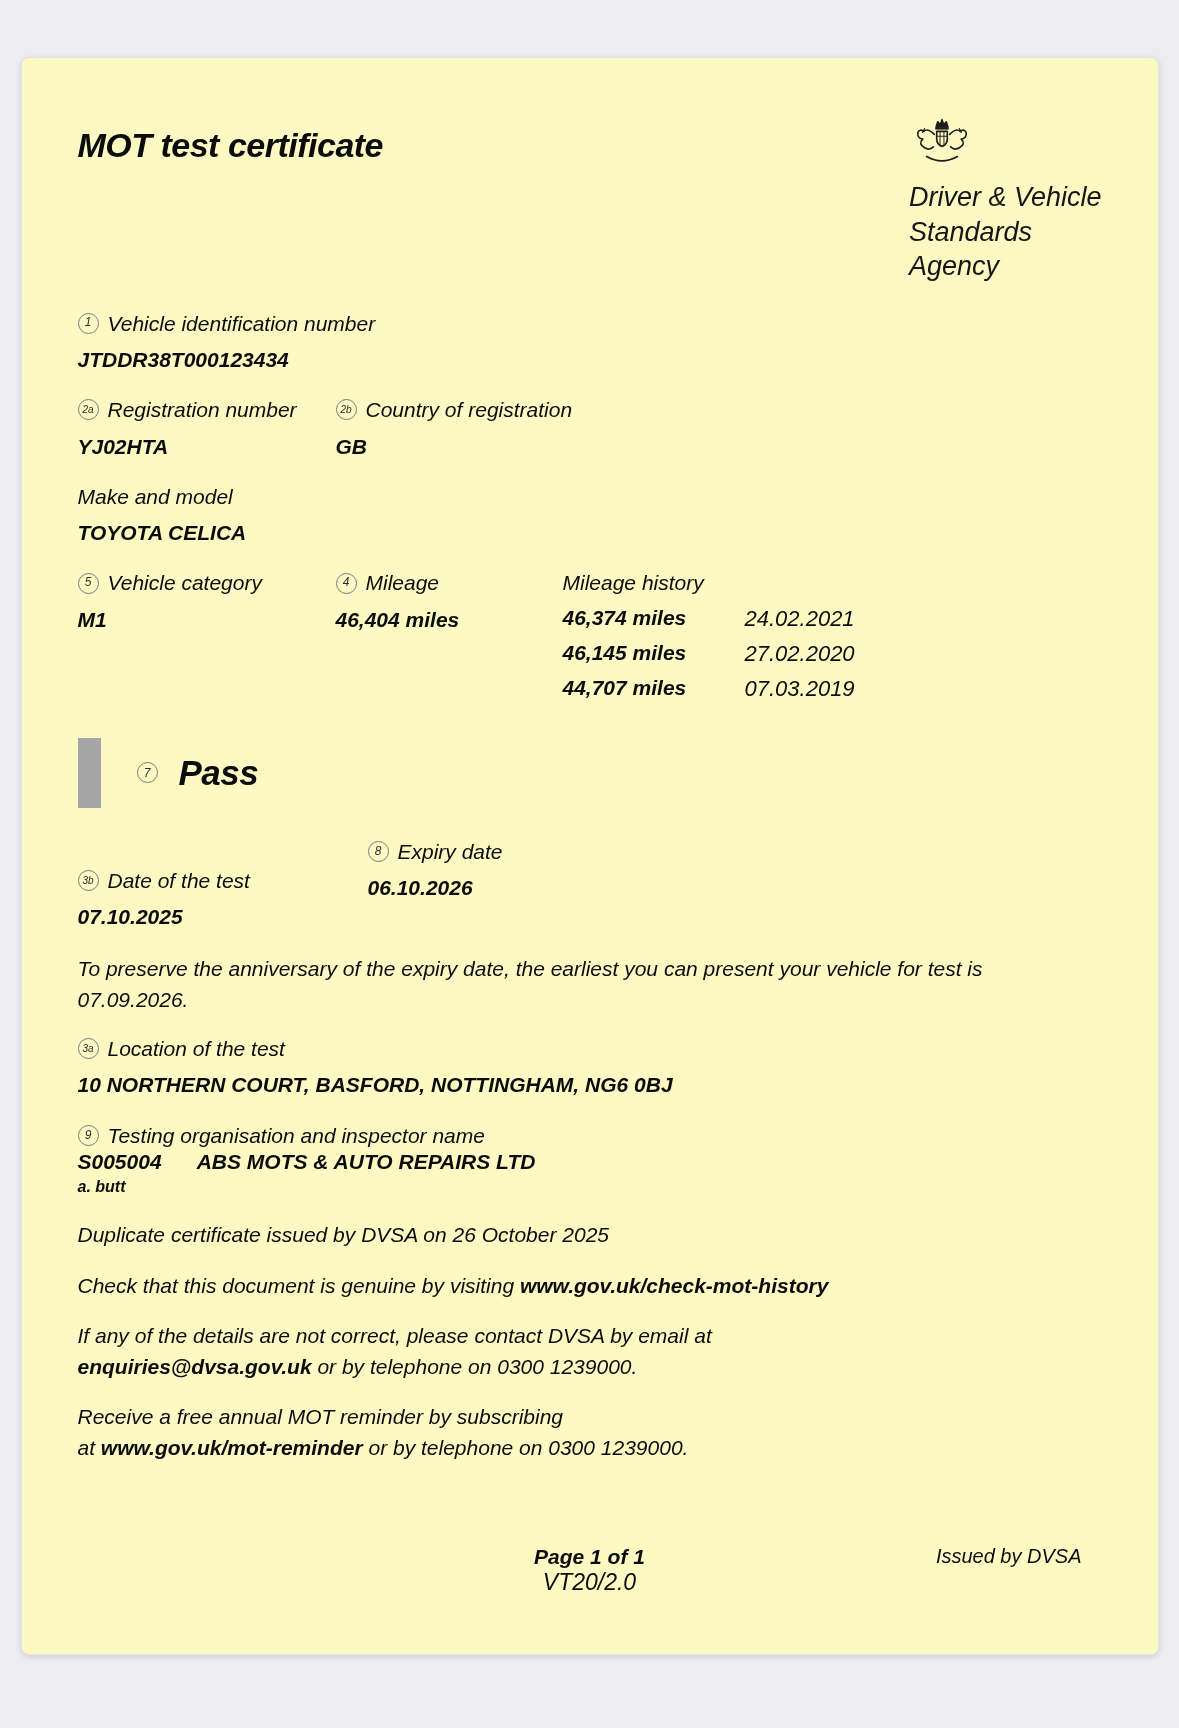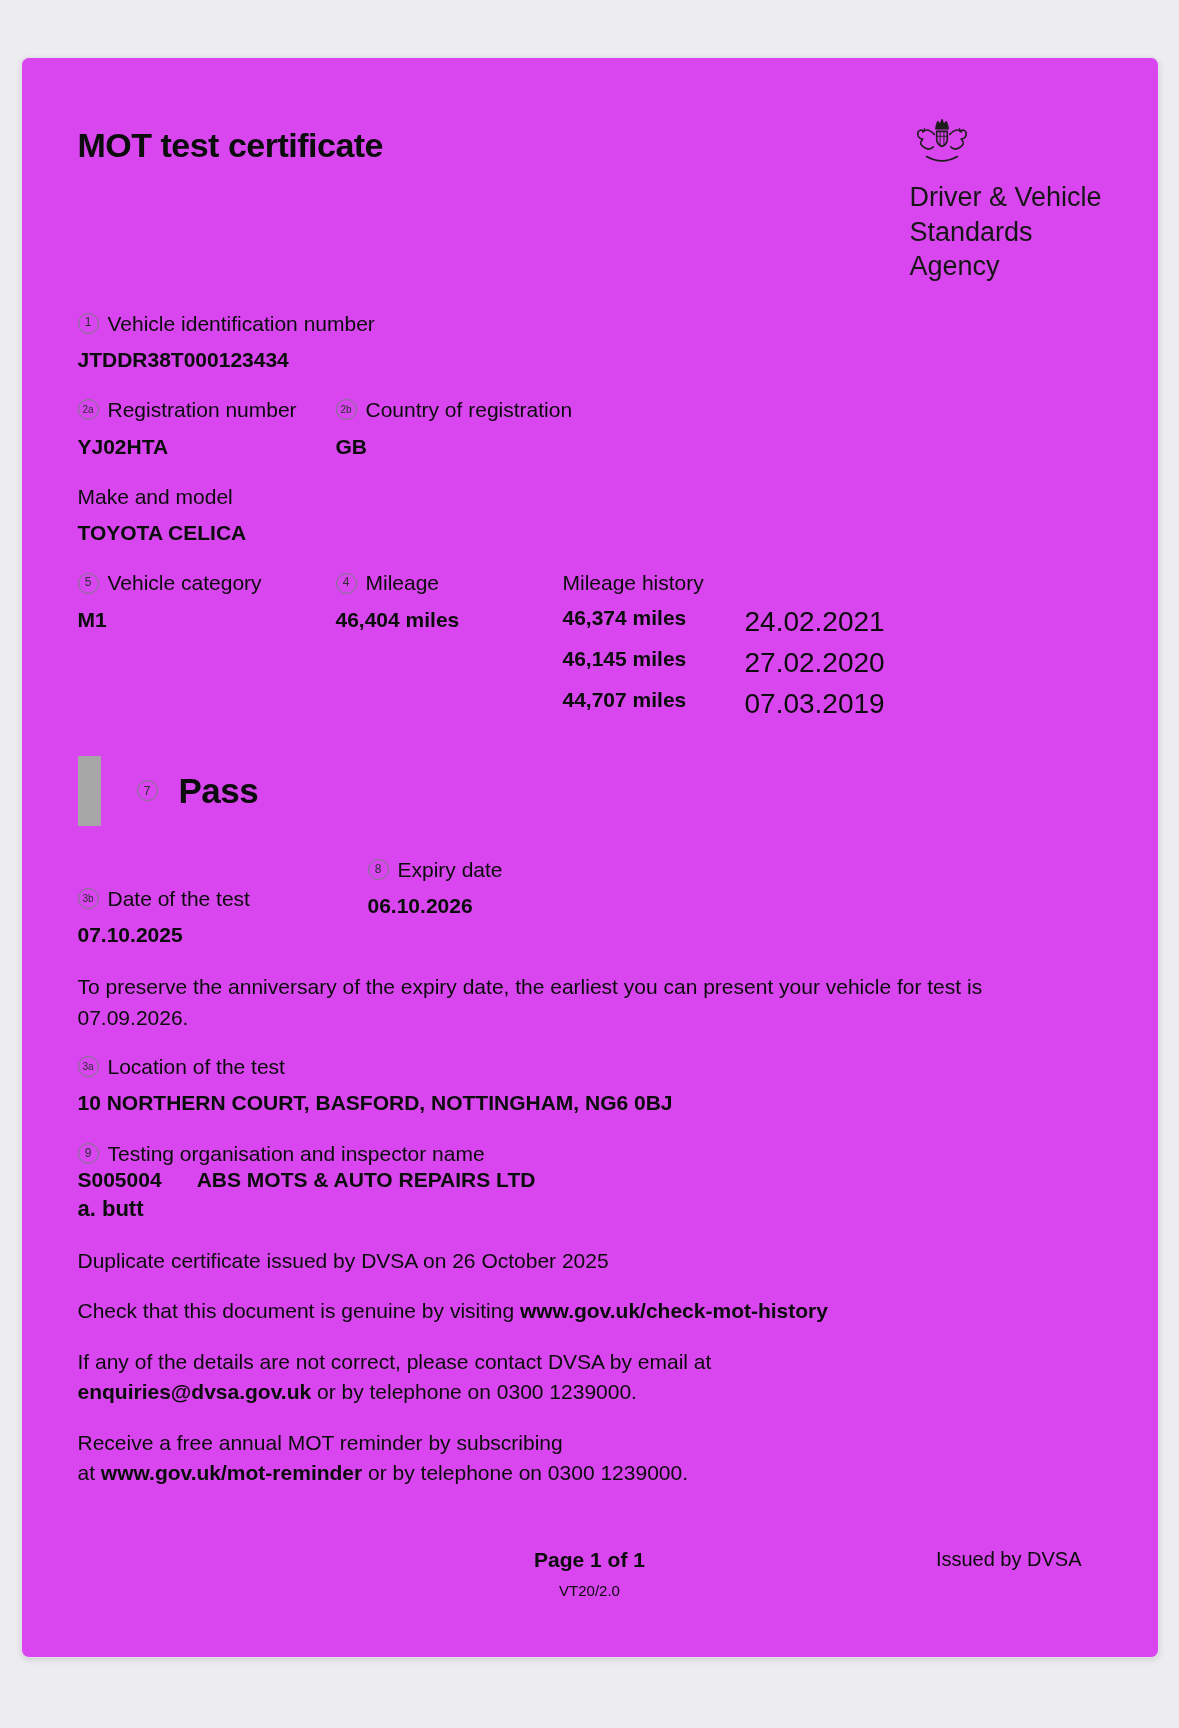--- a/index.html
+++ b/index.html
@@ -7,27 +7,28 @@
     background: #ededf1;
     font-family: "Liberation Sans", "DejaVu Sans", sans-serif;
     color: #0b0c0c;
   }
   body { width: 1179px; height: 1728px; overflow: hidden; }
 
   .page {
     width: 1138px;
     min-height: 1598px;
     margin: 57px auto 0 auto;
-    background: #d946ef;
+    background: #fef9c3;
     border: 1px solid #e2e2e8;
     border-radius: 8px;
     box-shadow: 0 2px 6px rgba(0,0,0,0.12);
     padding: 54px 56px 58px 56px;
     display: flex;
     flex-direction: column;
+    font-style: italic;
   }
 
   .doc-header { display: flex; justify-content: space-between; align-items: flex-start; margin-bottom: 26px; }
   .doc-title { font-size: 34px; font-weight: 700; letter-spacing: -0.5px; padding-top: 14px; }
 
   .agency-logo { display: flex; align-items: flex-start; margin-top: 2px; }
   .agency-bar { width: 5px; background: #0b0c0c; margin-right: 16px; }
   .agency-body { padding-top: 2px; }
   .agency-crest { margin-bottom: 6px; margin-left: 2px; }
   .agency-line { font-size: 27px; line-height: 1.28; color: #161616; }
@@ -45,40 +46,40 @@
   .ref-circle.two { font-size: 10px; }
 
   .row { display: flex; }
   .col-a { width: 258px; flex: 0 0 auto; }
   .col-b { width: 227px; flex: 0 0 auto; }
   .col-rest { flex: 1 1 auto; }
 
   .mh-row { display: flex; margin-top: 9px; }
   .mh-row:first-of-type { margin-top: 9px; }
   .mh-miles { width: 182px; font-size: 21px; font-weight: 700; flex: 0 0 auto; }
-  .mh-date { font-size: 28px; }
+  .mh-date { font-size: 22px; }
 
   .result-section { display: flex; align-items: center; margin: 30px 0 30px 0; height: 70px; }
   .result-bar { width: 23px; height: 70px; background: #a6a6a6; flex: 0 0 auto; }
   .result-inner { display: flex; align-items: center; margin-left: 36px; }
   .result-text { font-size: 35px; font-weight: 700; margin-left: 12px; letter-spacing: -0.5px; }
 
   .dates-row .col-date { width: 290px; flex: 0 0 auto; }
   .dates-row { margin-bottom: 24px; }
 
   .para { font-size: 21px; line-height: 1.45; margin-bottom: 20px; max-width: 1010px; }
   .para b, .bold-inline { font-weight: 700; }
 
   .org-line { font-size: 21px; font-weight: 700; line-height: 1.25; }
   .org-number { display: inline-block; margin-right: 30px; }
-  .inspector-line { font-size: 22px; font-weight: 700; line-height: 1.25; margin-top: 2px; }
+  .inspector-line { font-size: 16px; font-weight: 700; line-height: 1.25; margin-top: 2px; }
 
   .footer { margin-top: auto; position: relative; text-align: center; padding-top: 40px; }
   .footer-page { font-size: 21px; font-weight: 700; }
-  .footer-form { font-size: 15px; margin-top: 10px; }
+  .footer-form { font-size: 23px; }
   .footer-issued { position: absolute; right: 20px; top: 40px; font-size: 20px; }
 </style>
 </head>
 <body>
 
 <div class="page">
 
   <div class="doc-header">
     <div class="doc-title">MOT test certificate</div>
 

